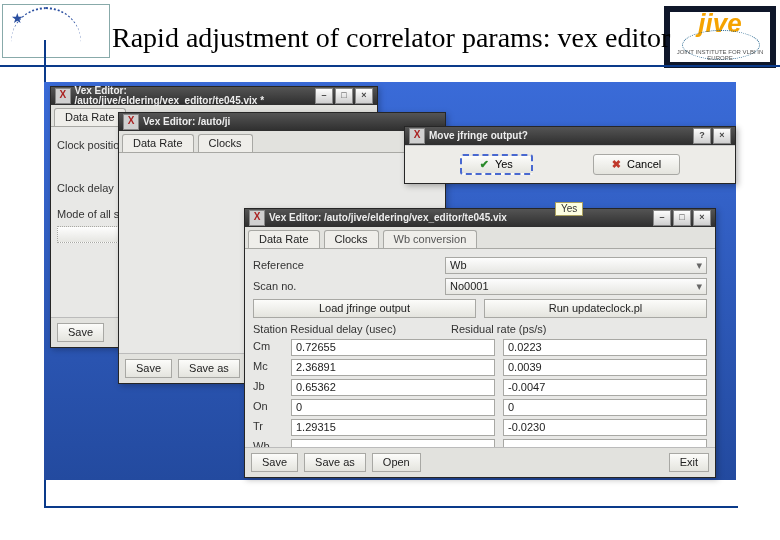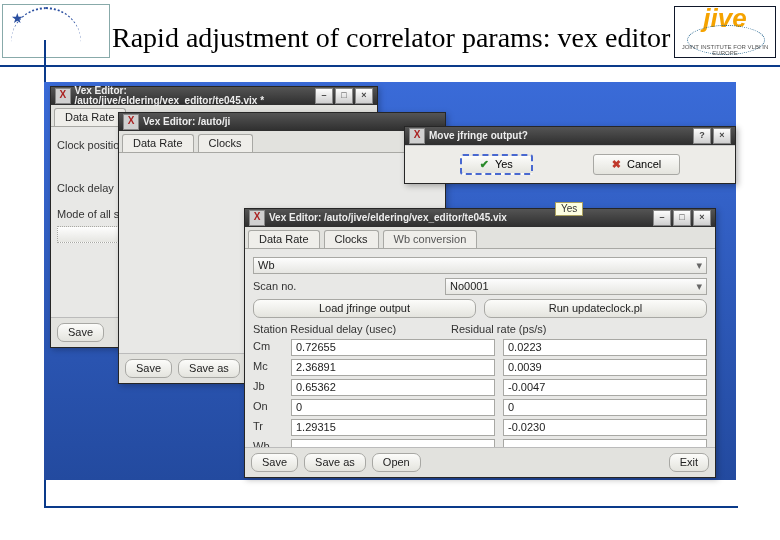--- a/index.html
+++ b/index.html
@@ -3,21 +3,21 @@
 <meta charset="utf-8">
 <style>
   html,body{margin:0;padding:0;width:780px;height:540px;background:#fff;font-family:Arial,Helvetica,sans-serif;overflow:hidden}
   .page{position:relative;width:780px;height:540px}
   
   .logo-left{position:absolute;left:2px;top:4px;width:106px;height:52px;border:1px solid #8aa;background:#fff}
   .logo-left .arc{position:absolute;left:8px;top:2px;width:70px;height:35px;border-top:2px dotted #2a4fa0;border-radius:50px 50px 0 0}
   .logo-left .star{color:#2a4fa0;font-size:14px}
   .logo-left .txt{position:absolute;left:2px;bottom:2px;font:italic bold 20px/1 Arial;color:#155fbe}
   .logo-left .ball{display:inline-block;width:18px;height:18px;border-radius:50%;background:#155fbe;color:#fff;font:700 13px/18px Arial;text-align:center;vertical-align:middle}
-  .logo-right{position:absolute;right:4px;top:6px;width:100px;height:50px;border:1px solid #0f172a}
+  .logo-right{position:absolute;right:4px;top:6px;width:100px;height:50px;border:6px solid #0f172a}
   .logo-right .j{color:#f5a300;font:italic 700 26px/1 Arial;text-align:center;margin-top:-2px}
   .logo-right .ring{position:absolute;left:12px;top:18px;width:76px;height:28px;border:1px dotted #1c5f8a;border-radius:50%}
   .logo-right .cap{position:absolute;bottom:1px;width:100%;text-align:center;font:6px/1 Arial;color:#555}
 
   .title{position:absolute;left:112px;top:24px;font:400 28px/1 "Times New Roman",serif;color:#000}
   .rule{position:absolute;left:0;right:0;top:65px;height:2px;background:#0a3a8a}
   .frame{position:absolute;left:44px;top:40px;width:692px;height:466px;border-left:2px solid #0a3a8a;border-bottom:2px solid #0a3a8a}
 
   .desktop{position:absolute;left:44px;top:82px;width:692px;height:398px;background:linear-gradient(#3a6bd8,#234a9f)}
 
@@ -30,21 +30,21 @@
 
   .notebook{display:flex;border-bottom:1px solid #a8a8a4;background:#e2e2de}
   .tab{padding:3px 10px;border:1px solid #a8a8a4;border-bottom:none;border-radius:3px 3px 0 0;background:#efeeea;margin:3px 1px 0 3px;font:11px/1 Arial}
   .tab.back{color:#555}
   .body{padding:6px}
   .row{display:flex;align-items:center;gap:6px;margin:4px 0}
   .lbl{font:11px/1 Arial;color:#333}
   .field{border:1px solid #a8a8a4;background:#fff;padding:2px 4px;font:11px/1 Arial;flex:1}
   .dd{border:1px solid #a8a8a4;background:linear-gradient(#fdfdfd,#e6e6e2);padding:2px 4px;font:11px/1 Arial;flex:1;display:flex;justify-content:space-between}
   .dd .car{color:#666}
-  .btn{border:1px solid #a8a8a4;border-radius:7px;background:linear-gradient(#fcfcfa,#e4e4de);padding:3px 10px;font:11px/1 Arial;text-align:center}
+  .btn{border:1px solid #a8a8a4;border-radius:0;background:linear-gradient(#fcfcfa,#e4e4de);padding:3px 10px;font:11px/1 Arial;text-align:center}
   .btnrow{display:flex;gap:6px;border-top:1px solid #bbb;padding:5px 6px;background:#e2e2de}
 
   
   .grid{display:grid;grid-template-columns:30px 1fr 1fr;gap:3px 8px;margin-top:4px}
   .grid .c{border:1px solid #a8a8a4;background:#fff;padding:2px 4px;font:11px/1 Arial}
   .grid .st{font:11px/1 Arial;color:#333;padding:2px 0}
 
   .dlg{position:absolute;background:#edece8;border:1px solid #262626;box-shadow:2px 2px 6px rgba(0,0,0,.3);font:11px/1.3 Arial}
   .dlg .msg{padding:16px 14px 8px;color:#333}
   .dlg .icons{display:inline-block;width:22px;height:22px;border:1px solid #c9a24a;background:#ffe9a5;border-radius:4px;margin-right:8px;vertical-align:top;position:relative}
@@ -136,20 +136,21 @@
       <span class="tb-btn">×</span>
     </div>
   </div>
   <div class="notebook">
     <div class="tab">Data Rate</div>
     <div class="tab">Clocks</div>
     <div class="tab back">Wb conversion</div>
   </div>
   <div class="body" style="padding:4px 8px">
     <div class="row">
+      <span class="lbl" style="width:186px">Reference</span>
       <div class="dd">
             <span>Wb</span>
             <span class="car">▾</span>
           </div>
     </div>
     <div class="row">
       <span class="lbl" style="width:186px">Scan no.</span>
       <div class="dd">
             <span>No0001</span>
             <span class="car">▾</span>

